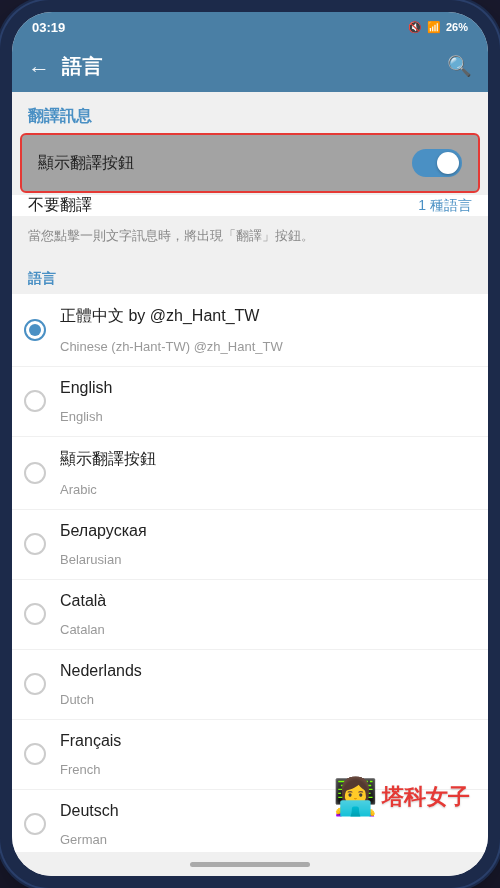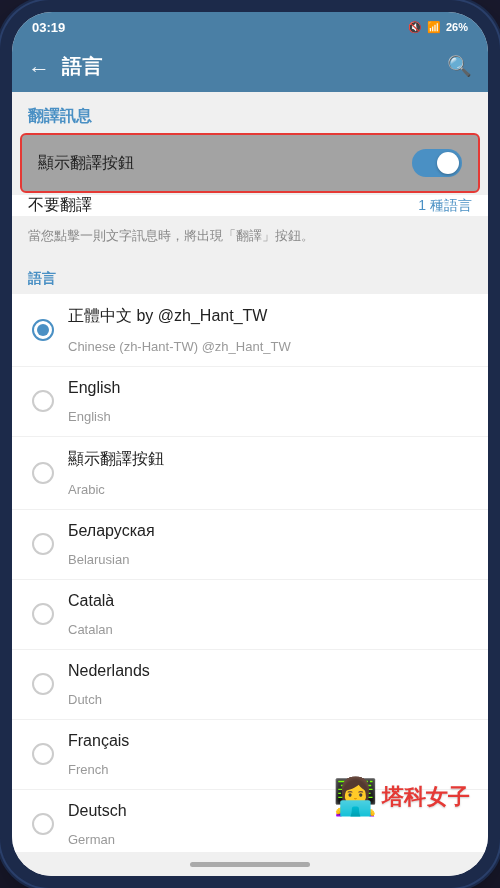--- a/index.html
+++ b/index.html
@@ -179,21 +179,21 @@
     }
 
     
     .language-list {
       background: white;
     }
 
     .language-item {
       display: flex;
       align-items: center;
-      padding: 12px 20px;
+      padding: 12px 12px;
       border-bottom: 1px solid #f0f0f0;
       cursor: pointer;
     }
 
     .radio-outer {
       width: 22px;
       height: 22px;
       border-radius: 50%;
       border: 2px solid #ccc;
       margin-right: 14px;

